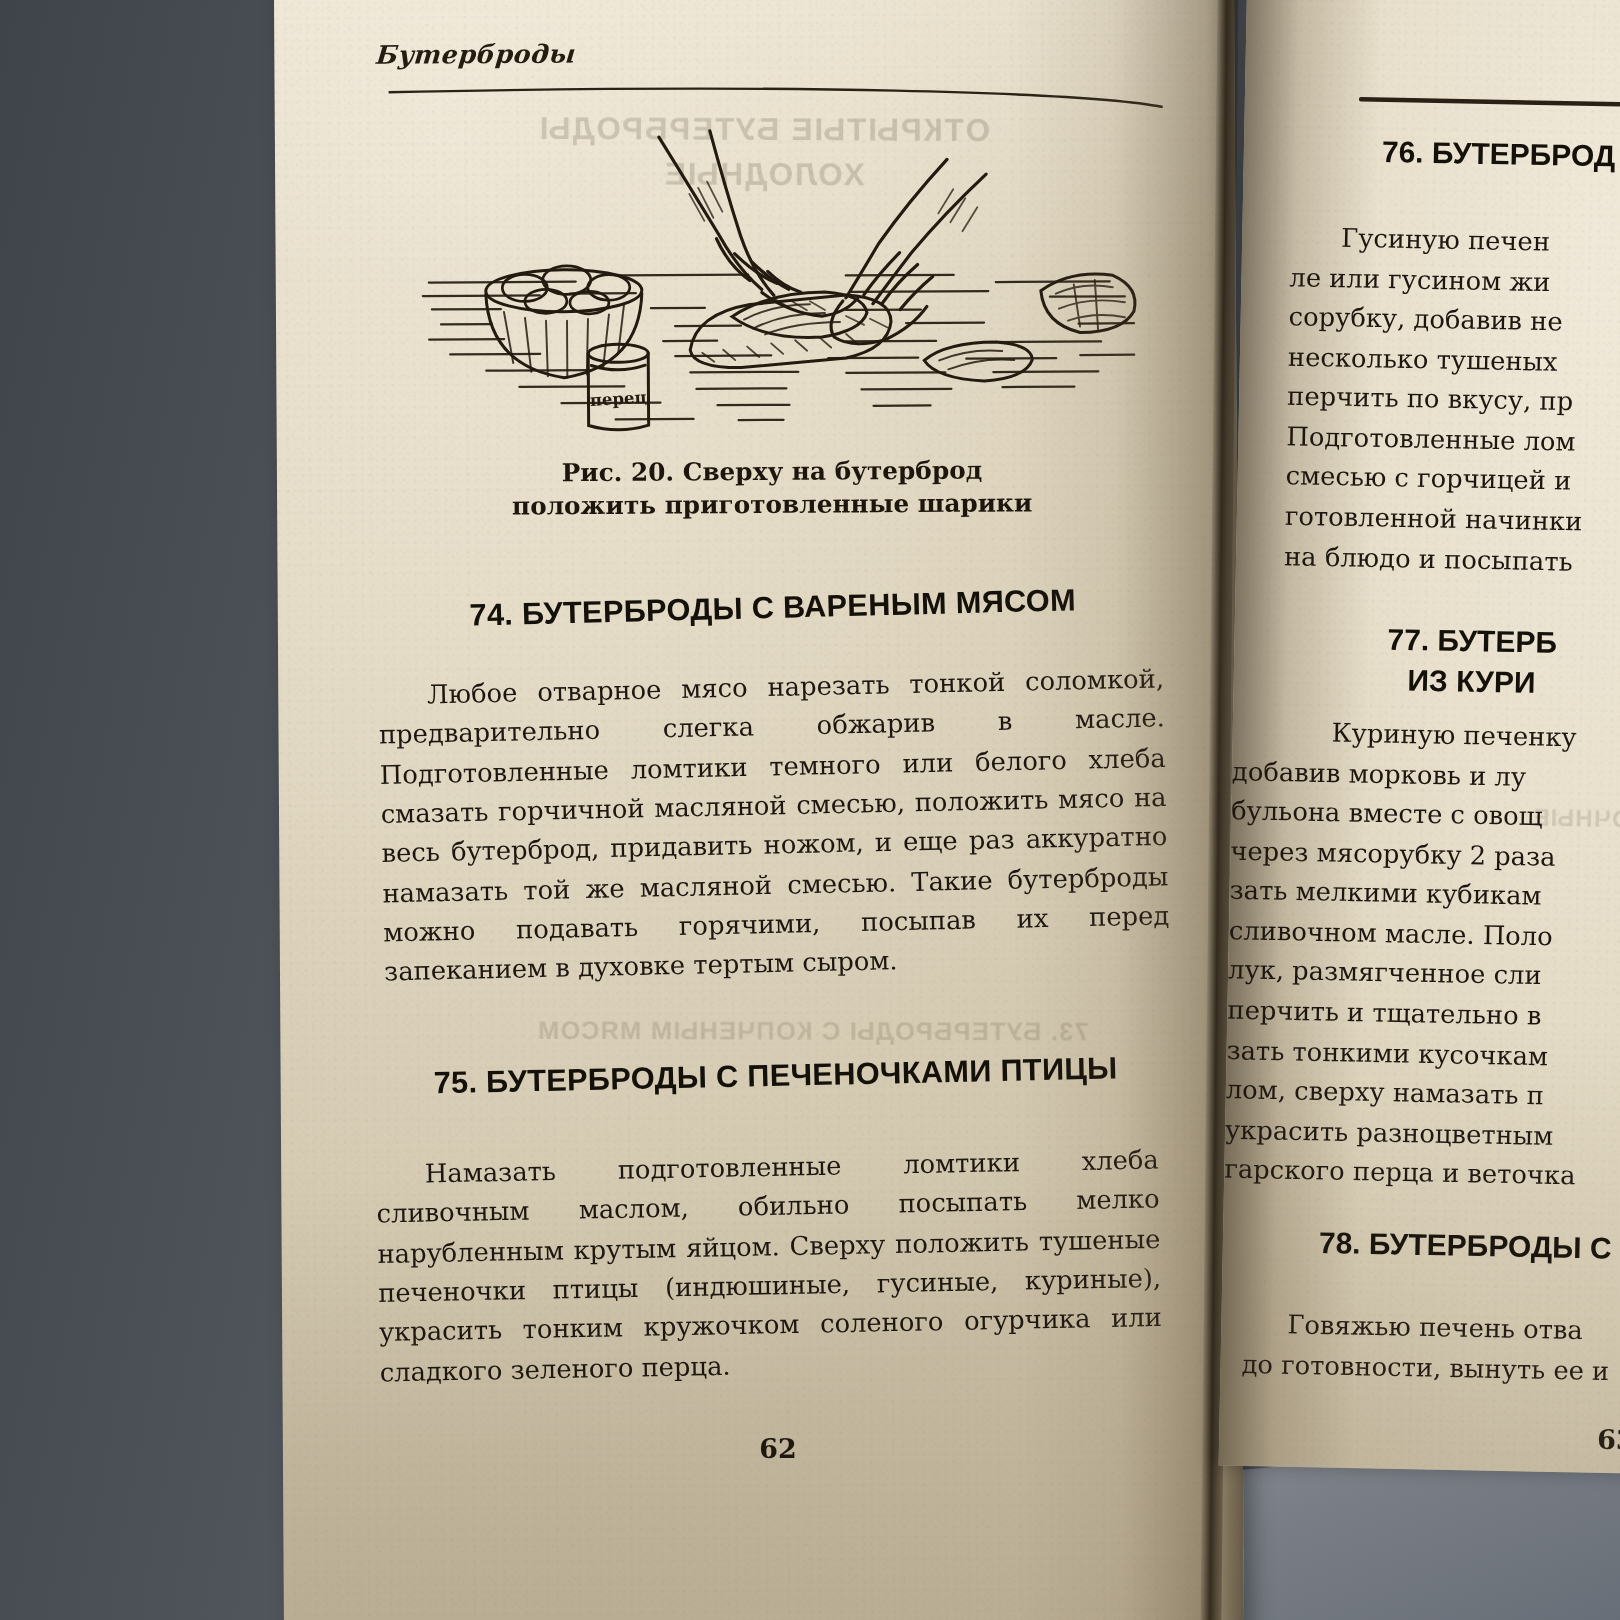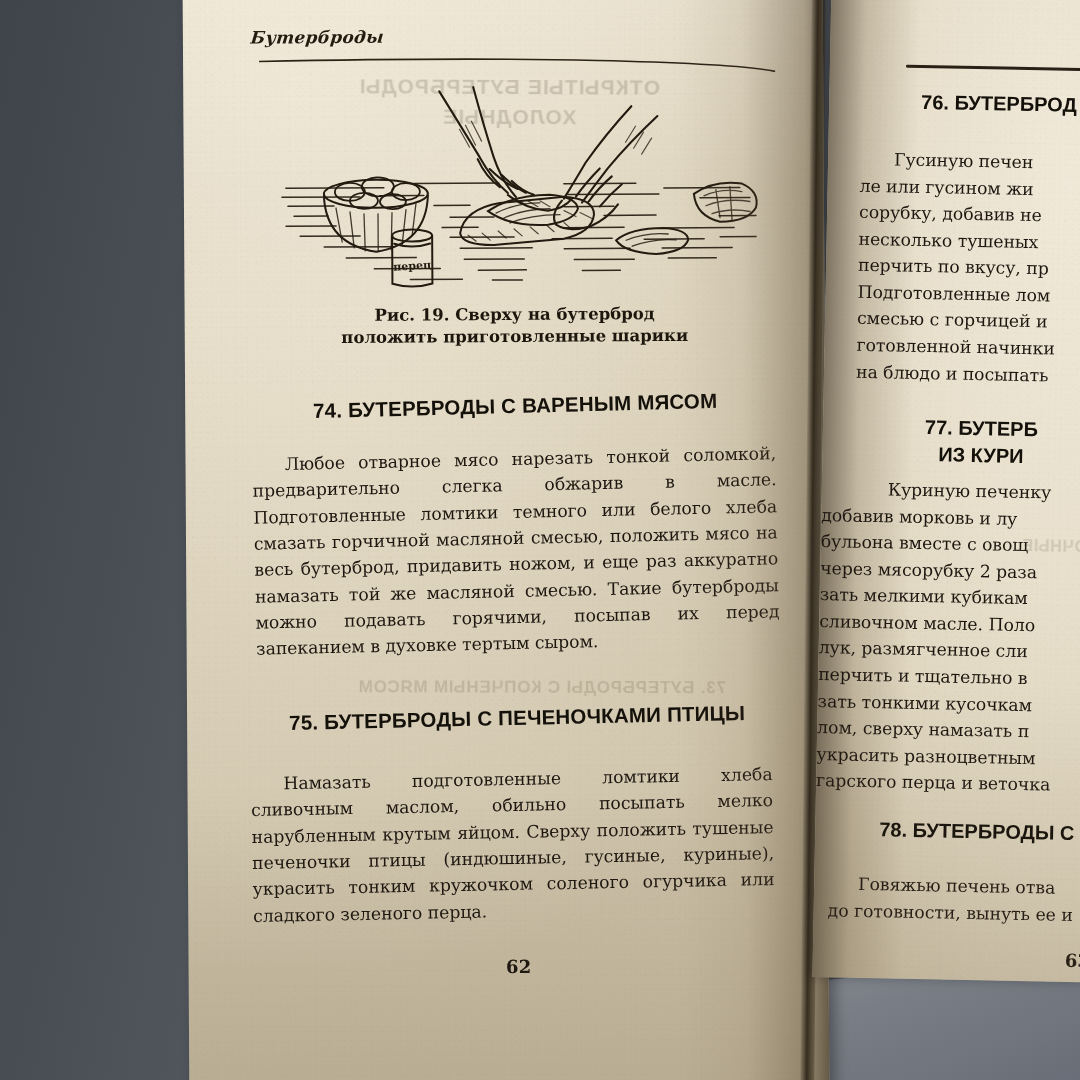--- a/index.html
+++ b/index.html
@@ -367,21 +367,21 @@
               <path d="M442 124 Q462 116 486 120"></path>
               <path d="M448 132 Q466 126 486 130"></path>
               <path d="M452 108 L456 136"></path>
               <path d="M466 105 L468 138"></path>
             </g>
           </g>
         </svg>
       </div>
 
       <div class="fig-caption">
-        <span style="font-weight:700">Рис. 19.</span><span> Сверху на бутерброд</span>
+        <span style="font-weight:700">Рис. 20.</span><span> Сверху на бутерброд</span>
         <div>положить приготовленные шарики</div>
       </div>
 
       <div class="recipe-title t74">74. БУТЕРБРОДЫ С ВАРЕНЫМ МЯСОМ</div>
       <div class="body-par p74">Любое отварное мясо нарезать тонкой соломкой, предварительно слегка обжарив в масле. Подготовленные ломтики темного или белого хлеба смазать горчичной масляной смесью, положить мясо на весь бутерброд, придавить ножом, и еще раз аккуратно намазать той же масляной смесью. Такие бутерброды можно подавать горячими, посыпав их перед запеканием в духовке тертым сыром.</div>
 
       <div class="ghost2">73. БУТЕРБРОДЫ С КОПЧЕНЫМ МЯСОМ</div>
 
       <div class="recipe-title t75">75. БУТЕРБРОДЫ С ПЕЧЕНОЧКАМИ ПТИЦЫ</div>
       <div class="body-par p75">Намазать подготовленные ломтики хлеба сливочным маслом, обильно посыпать мелко нарубленным крутым яйцом. Сверху положить тушеные печеночки птицы (индюшиные, гусиные, куриные), украсить тонким кружочком соленого огурчика или сладкого зеленого перца.</div>

